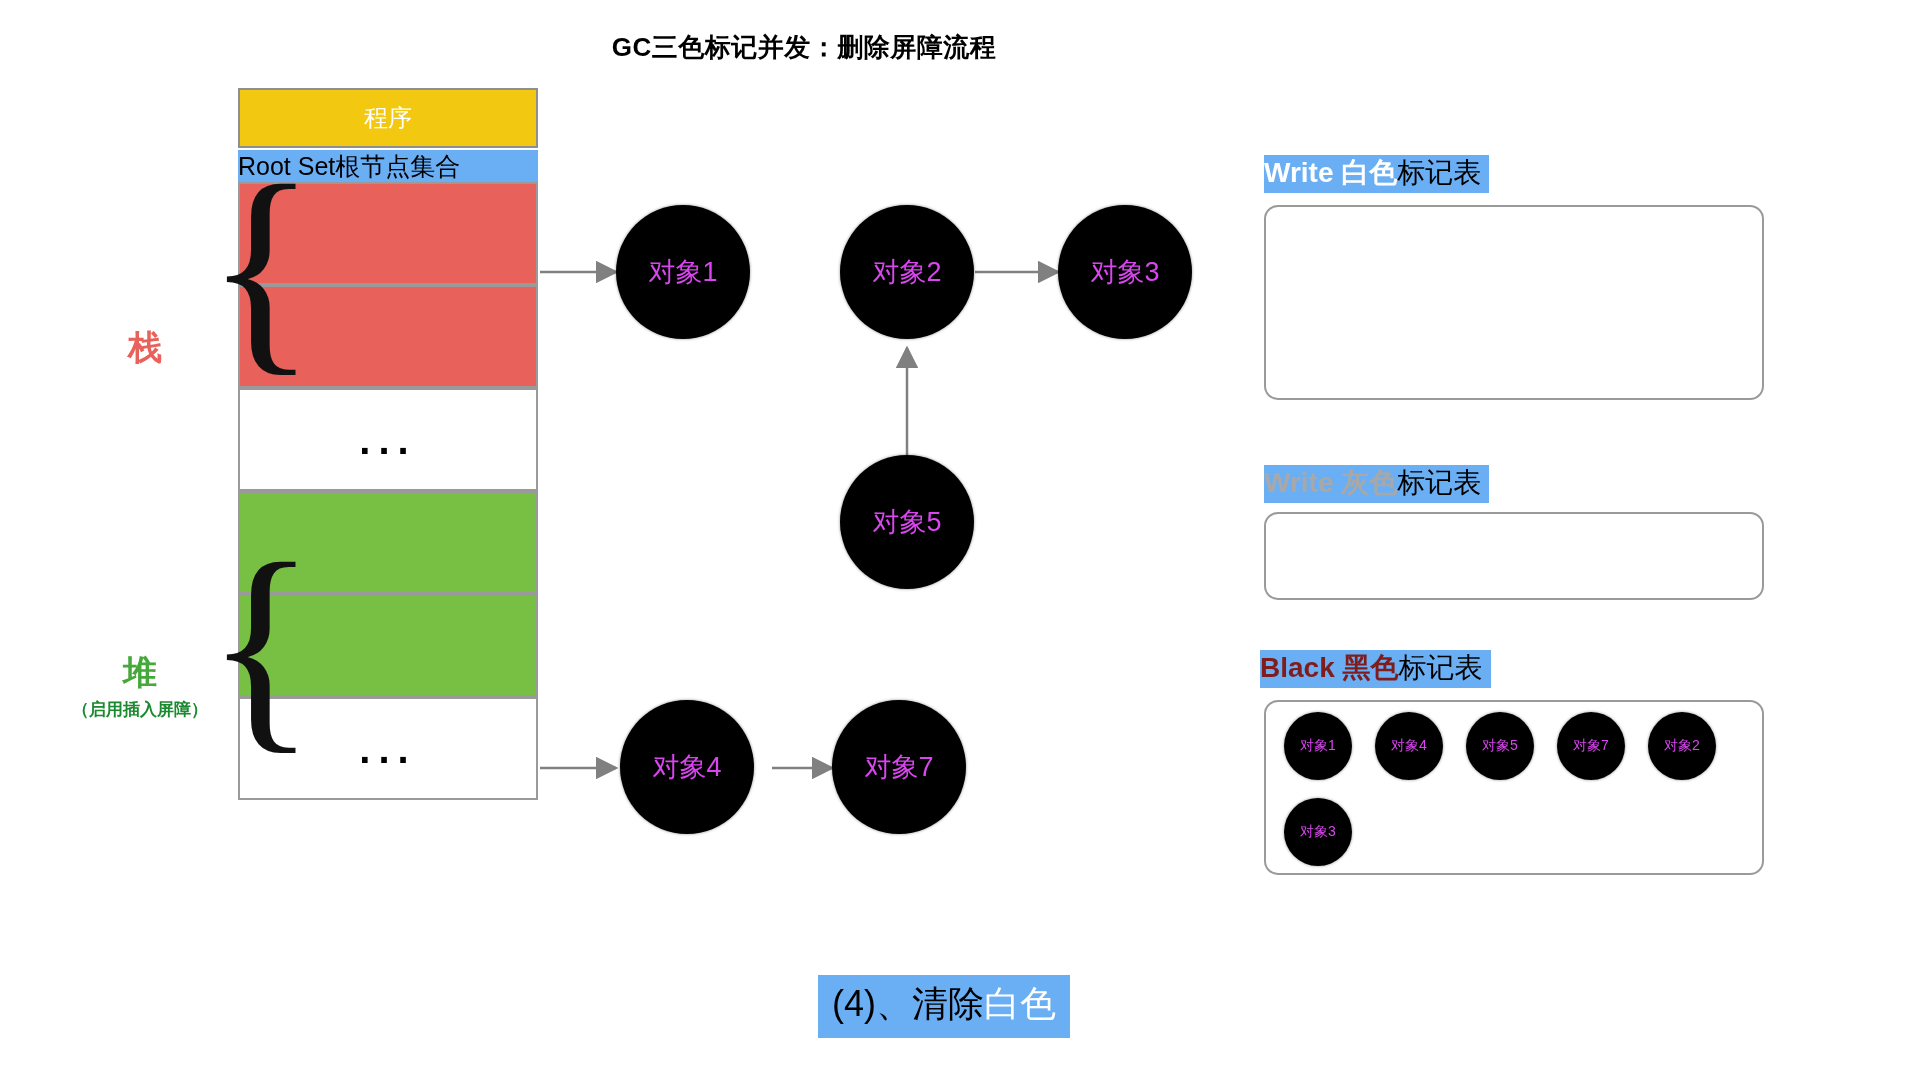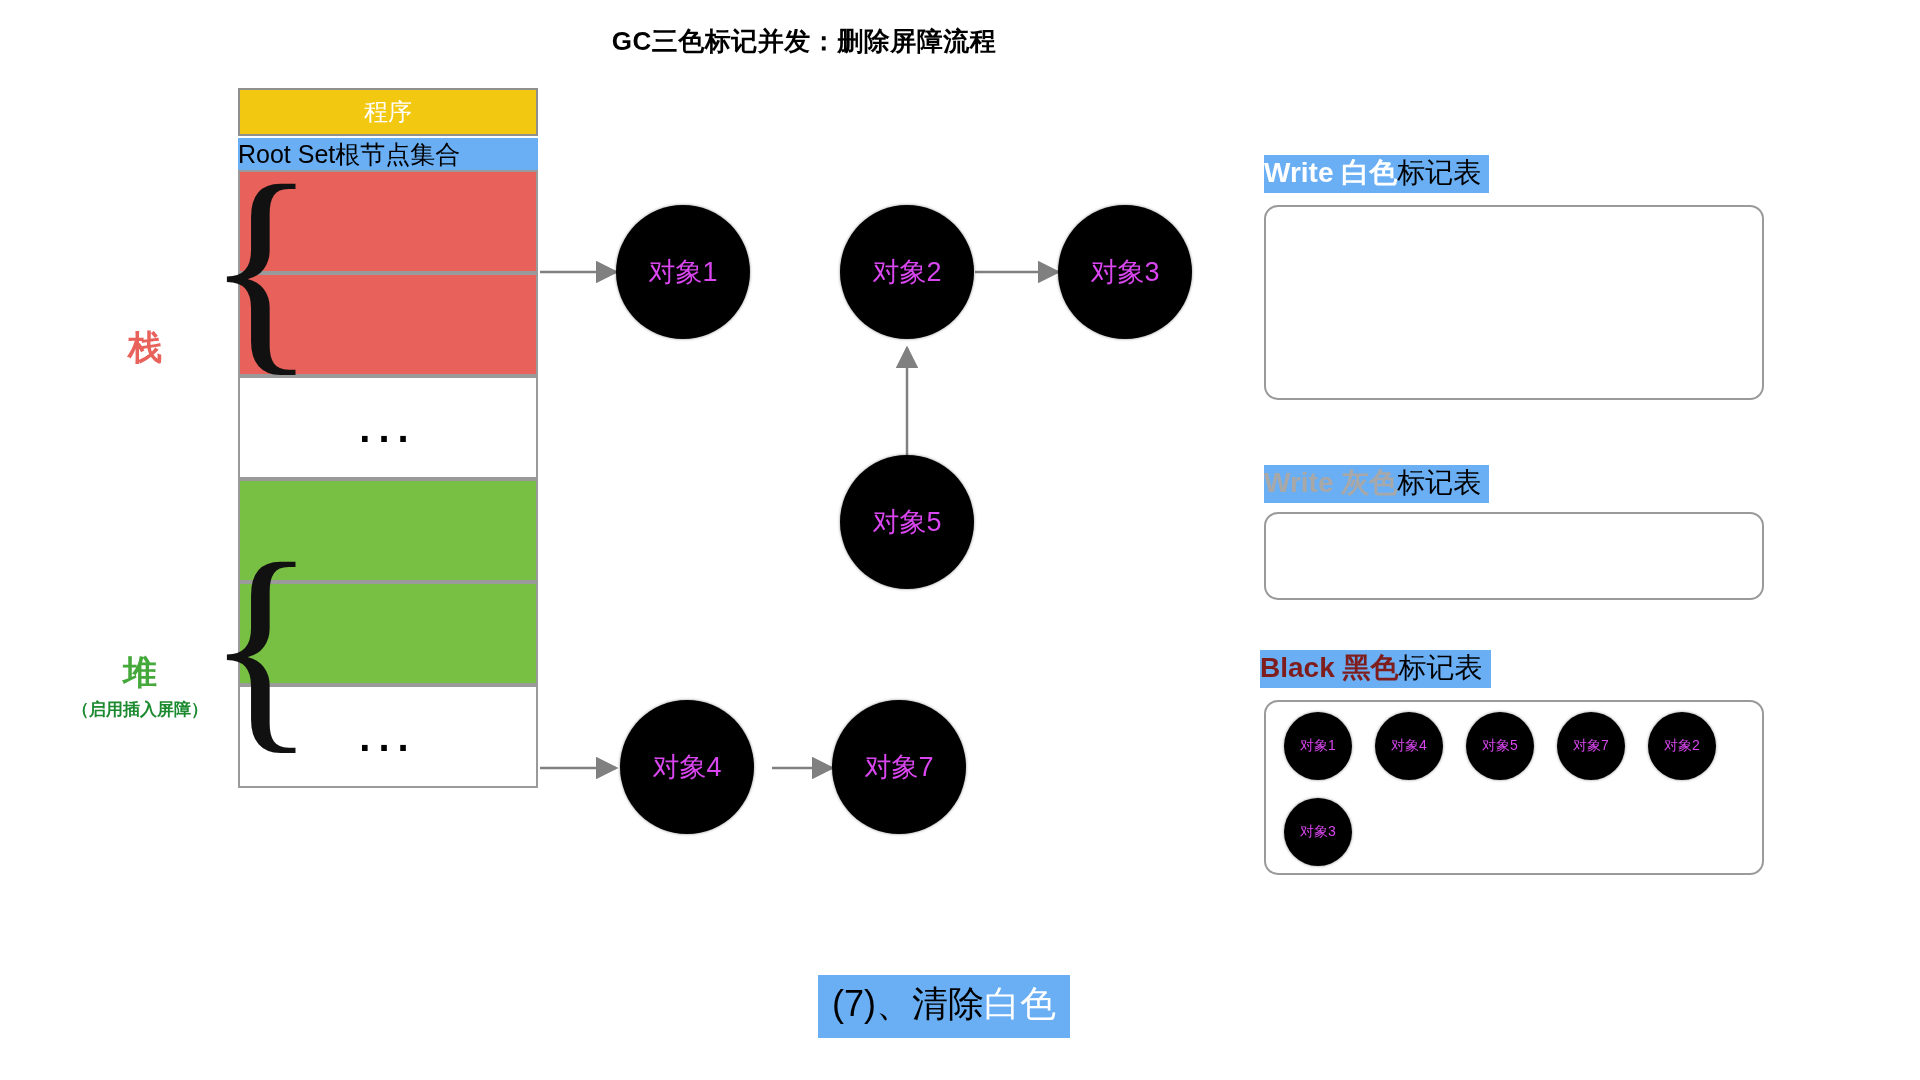--- a/index.html
+++ b/index.html
@@ -11,21 +11,21 @@
     width: 1920px;
     height: 1080px;
     position: relative;
     font-family: "Liberation Sans", "DejaVu Sans", sans-serif;
     overflow: hidden;
   }
   .abs { position: absolute; }
 
   
   #diagram-title {
-    left: 0; top: 24px; width: 1608px;
+    left: 0; top: 30px; width: 1608px;
     text-align: center;
     font-size: 26px;
     font-weight: bold;
     color: #000000;
     letter-spacing: 0.5px;
   }
 
   
   #memory-column {
     left: 238px; top: 88px; width: 300px;
@@ -33,21 +33,21 @@
   .mem-cell {
     box-sizing: border-box;
     border: 2px solid #9a9a9a;
     width: 300px;
     display: flex;
     align-items: center;
     justify-content: center;
     font-size: 24px;
   }
   #program-block {
-    height: 48px;
+    height: 60px;
     background: #f2c811;
     color: #ffffff;
     border-color: #8f8f8f;
     margin-bottom: 2px;
   }
   #rootset-block {
     height: 32px;
     background: #6aaef4;
     color: #000000;
     justify-content: flex-start;
@@ -231,14 +231,14 @@
 </div>
 <div class="table-box" style="left:1264px; top:700px; width:500px; height:175px;"></div>
 <div class="abs node node-small" style="left:1284px; top:712px;">对象1</div>
 <div class="abs node node-small" style="left:1375px; top:712px;">对象4</div>
 <div class="abs node node-small" style="left:1466px; top:712px;">对象5</div>
 <div class="abs node node-small" style="left:1557px; top:712px;">对象7</div>
 <div class="abs node node-small" style="left:1648px; top:712px;">对象2</div>
 <div class="abs node node-small" style="left:1284px; top:798px;">对象3</div>
 
 <div class="abs" id="step-caption">
-  <span>(7)、清除</span><span class="hl">白色</span>
+  <span>(4)、清除</span><span class="hl">白色</span>
 </div>
 
 </body></html>

